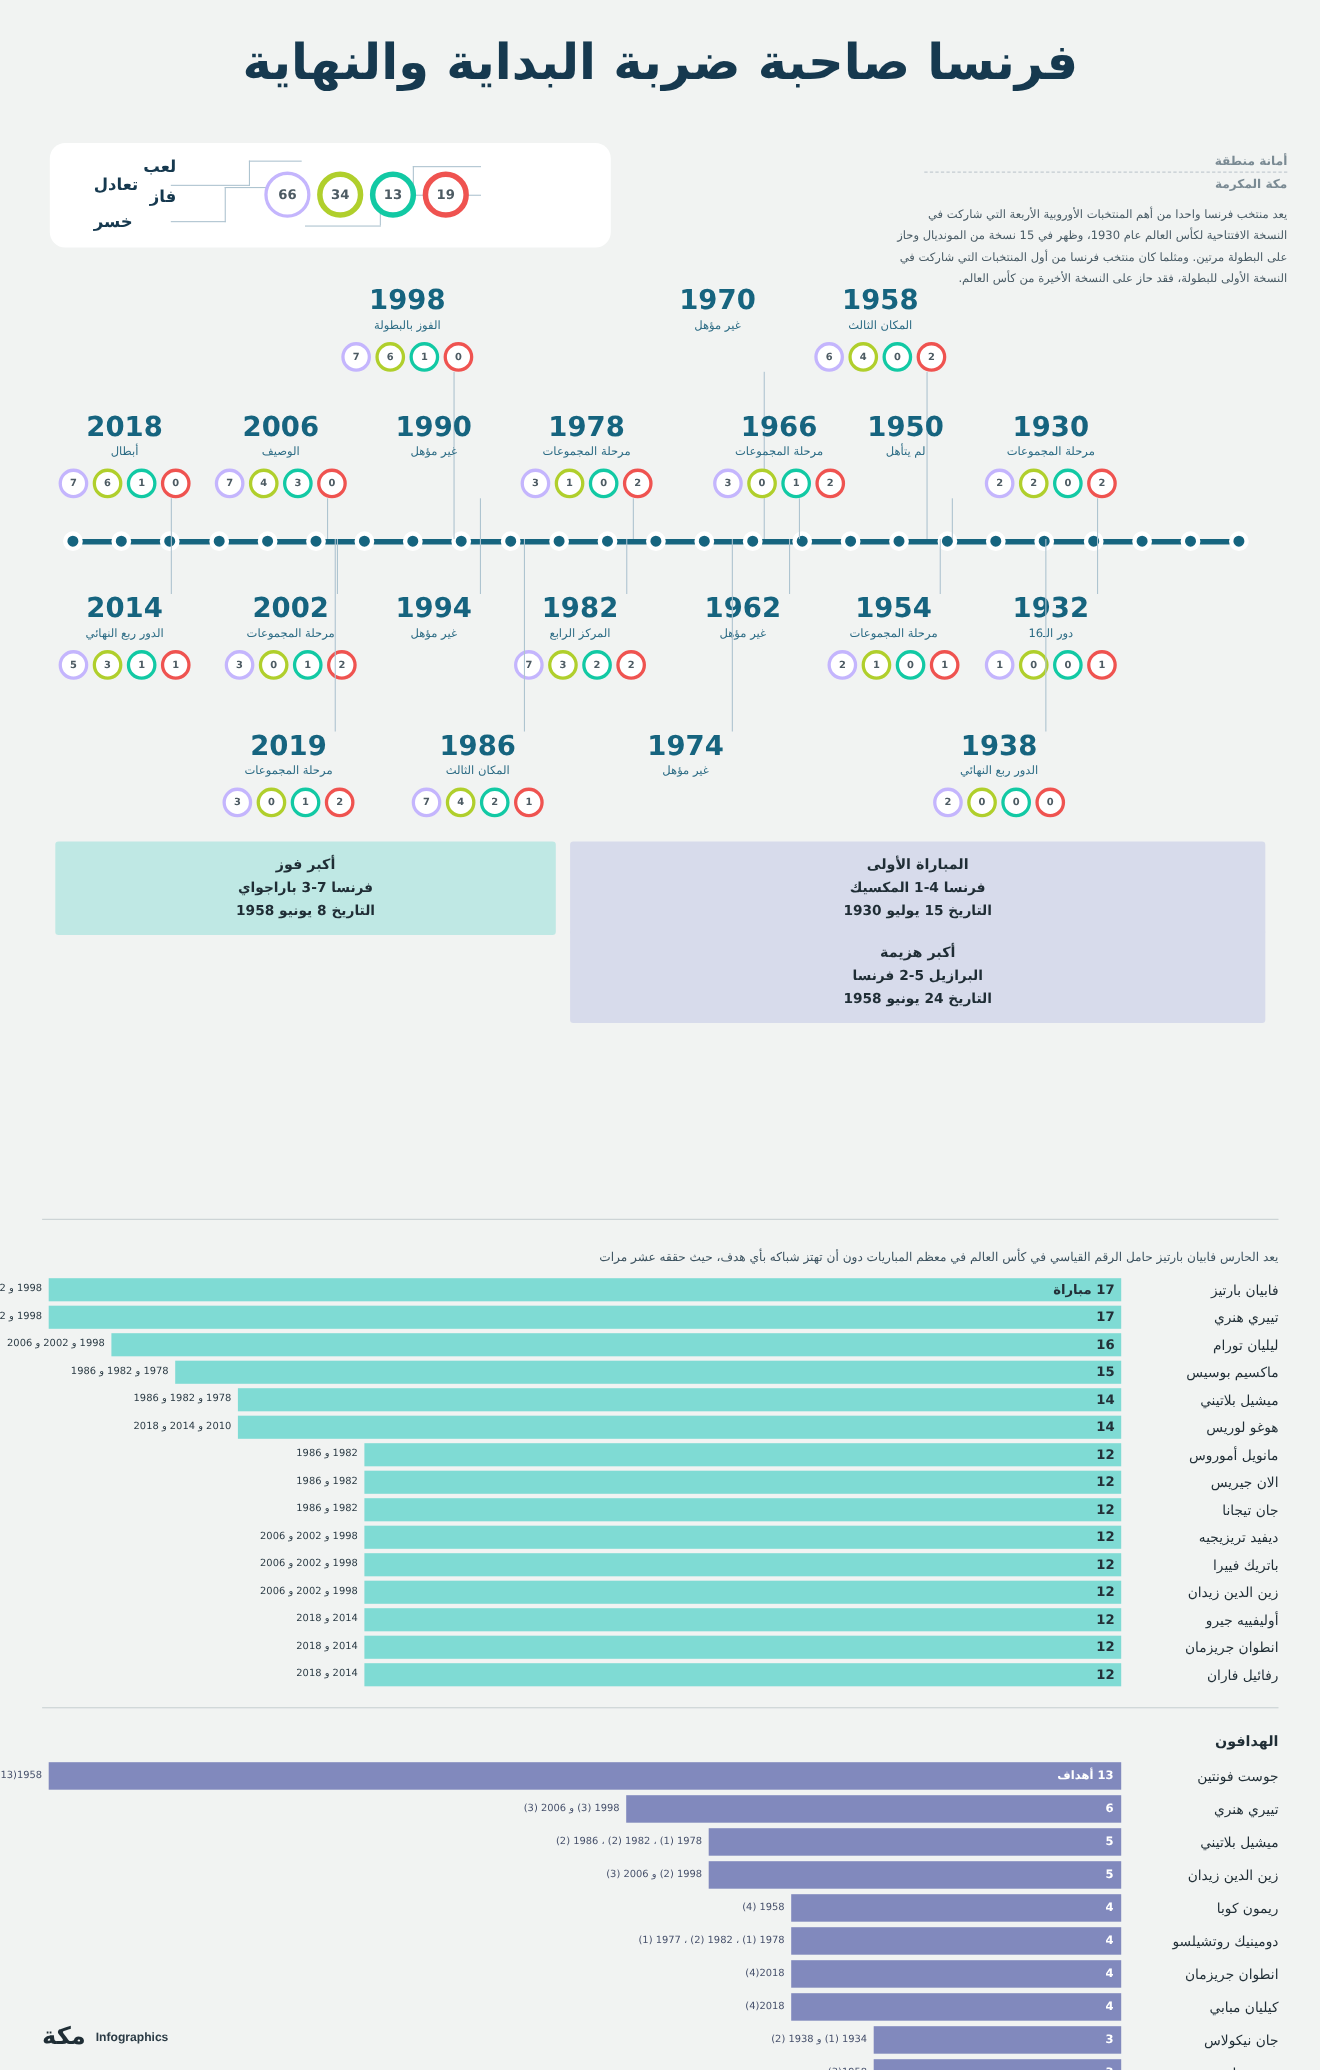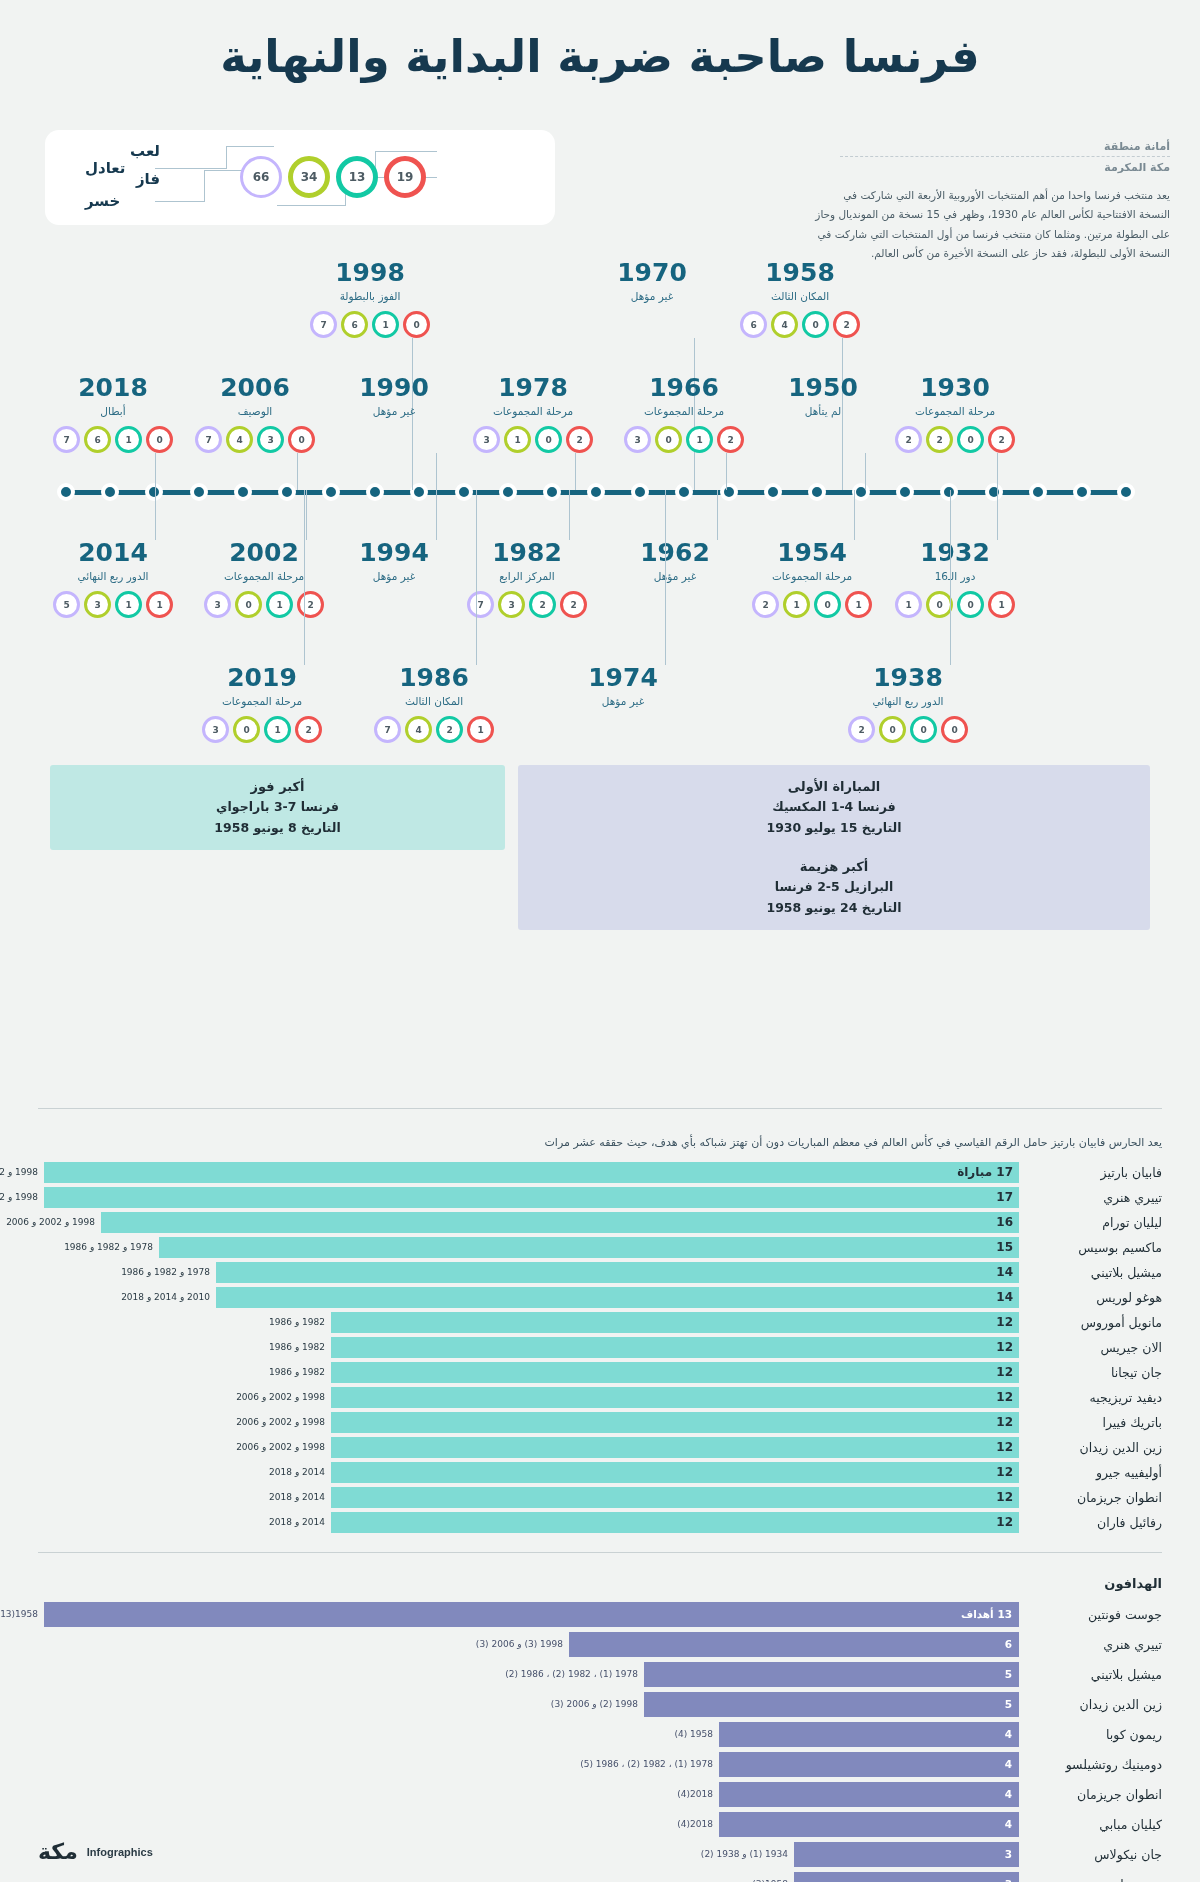--- a/index.html
+++ b/index.html
@@ -249,21 +249,21 @@
         <div class="yr">1978</div>
         <div class="sub">مرحلة المجموعات</div>
         <div class="rings">
           <div class="ring r-lost">2</div>
           <div class="ring r-draw">0</div>
           <div class="ring r-won">1</div>
           <div class="ring r-play">3</div>
         </div>
       </div>
       <div class="conn" style="position: absolute; left: 726px; width: 1px; background: rgb(174, 196, 208); height: 37px; top: 203px;"></div>
-      <div class="entry" style="left: 614px; top: 125px; width: 140px; text-align: center;">
+      <div class="entry" style="left: 638px; top: 125px; width: 140px; text-align: center;">
         <div class="yr">1966</div>
         <div class="sub">مرحلة المجموعات</div>
         <div class="rings">
           <div class="ring r-lost">2</div>
           <div class="ring r-draw">1</div>
           <div class="ring r-won">0</div>
           <div class="ring r-play">3</div>
         </div>
       </div>
       <div class="conn" style="position: absolute; left: 865px; width: 1px; background: rgb(174, 196, 208); height: 37px; top: 203px;"></div>
@@ -591,21 +591,21 @@
         </div>
         <div class="years" style="right: 306px;">1958 (4)</div>
       </div>
     </div>
     <div class="srow">
       <div class="name">دومينيك روتشيلسو</div>
       <div class="track">
         <div class="bar" style="width: 300px; background: rgb(129, 137, 189);">
           <div class="val">4</div>
         </div>
-        <div class="years" style="right: 306px;">1978 (1) ، 1982 (2) ، 1986 (5)</div>
+        <div class="years" style="right: 306px;">1978 (1) ، 1982 (2) ، 1977 (1)</div>
       </div>
     </div>
     <div class="srow">
       <div class="name">انطوان جريزمان</div>
       <div class="track">
         <div class="bar" style="width: 300px; background: rgb(129, 137, 189);">
           <div class="val">4</div>
         </div>
         <div class="years" style="right: 306px;">2018(4)</div>
       </div>

